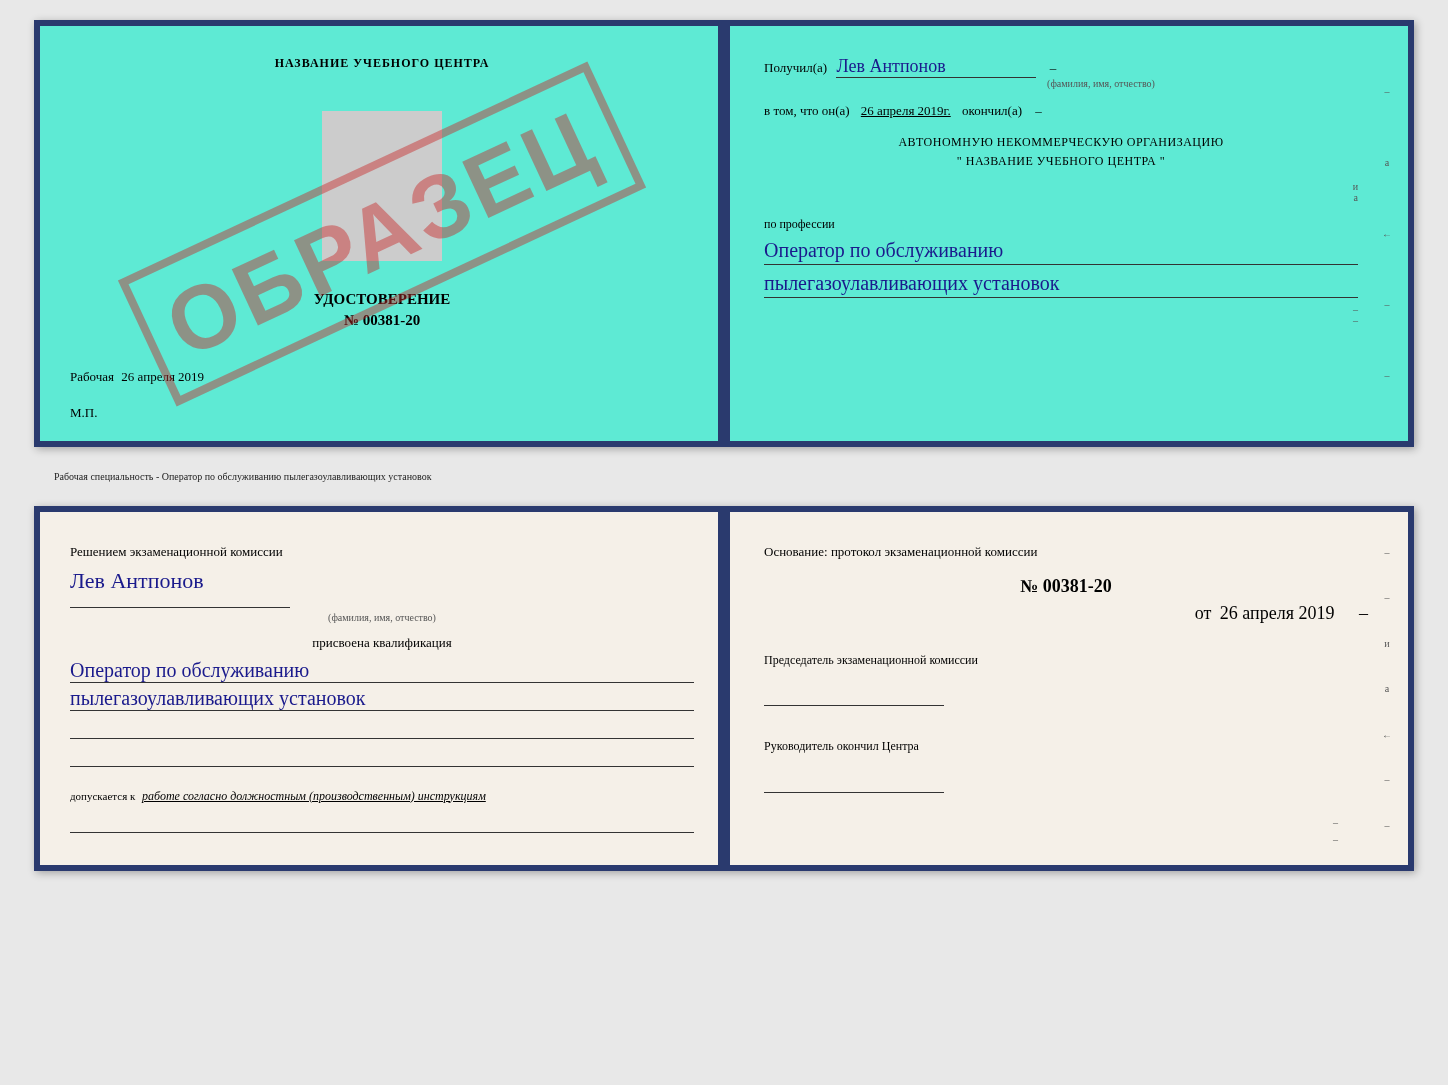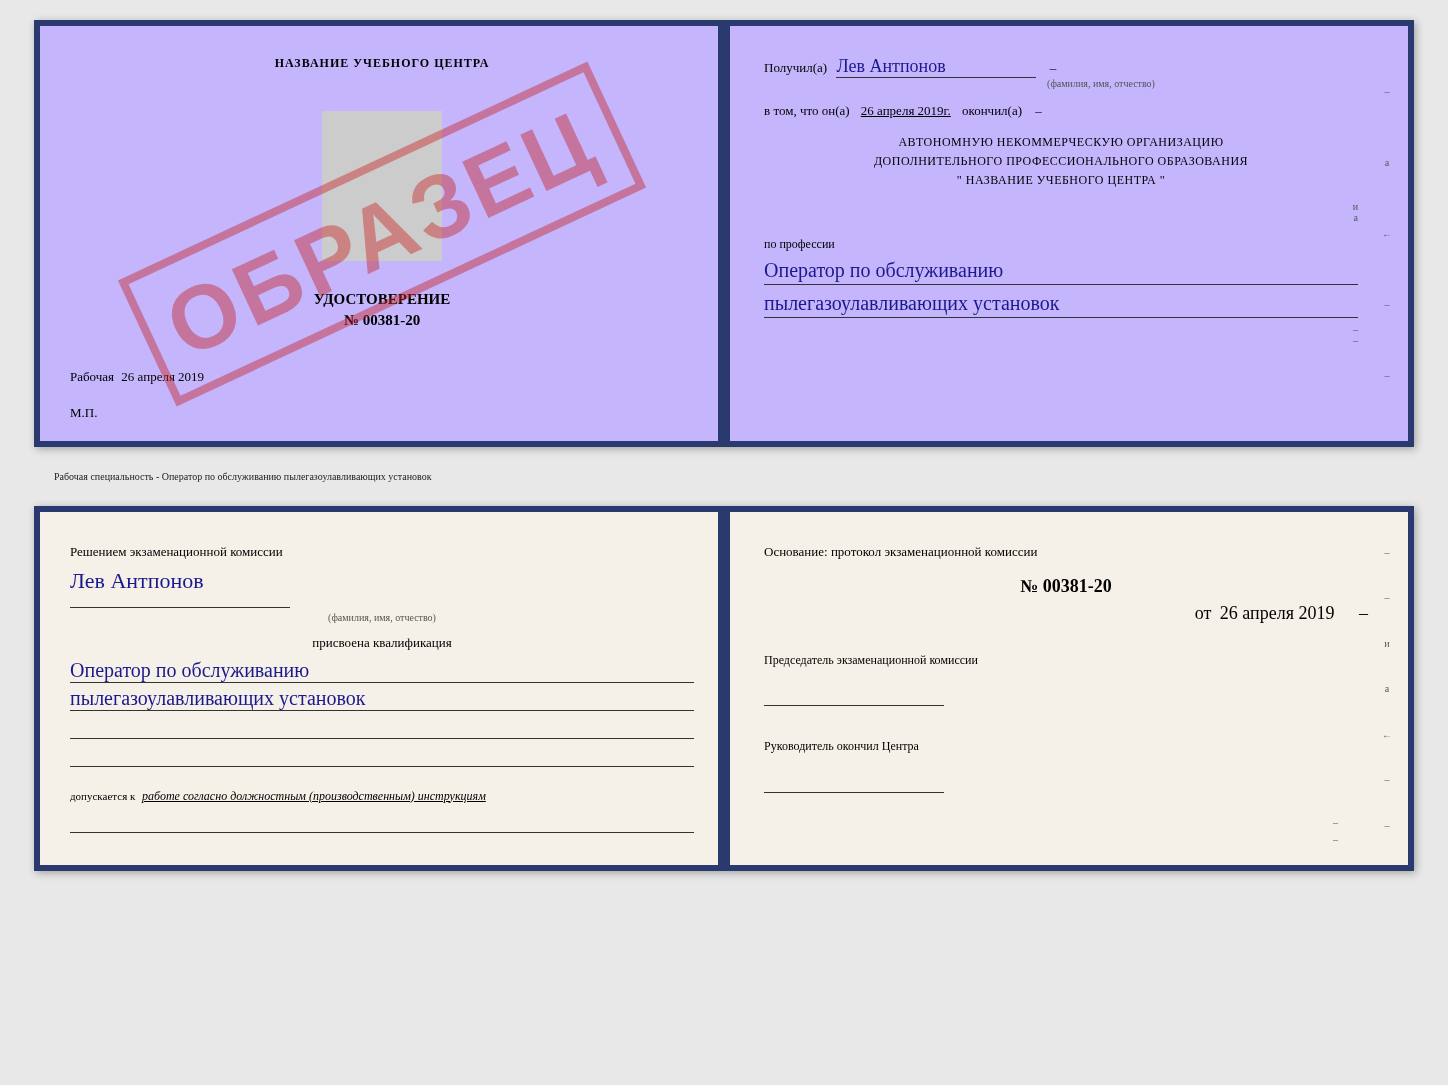--- a/index.html
+++ b/index.html
@@ -10,21 +10,21 @@
       min-height: 1085px;
       display: flex;
       flex-direction: column;
       align-items: center;
       padding: 20px;
       gap: 16px;
     }
 
     .document-page {
       width: 1380px;
-      background: #c4b5fd;
+      background: #5eead4;
       border: 6px solid #2a3a6e;
       display: grid;
       grid-template-columns: 1fr 1fr;
       position: relative;
       box-shadow: 2px 2px 8px rgba(0,0,0,0.3);
     }
 
     .doc-spine {
       position: absolute;
       left: 50%;
@@ -299,21 +299,20 @@
 
     <div class="right-field" style="margin-top:12px;">
       <span>в том, что он(а)</span>
       <span style="margin-left:8px; text-decoration:underline;">26 апреля 2019г.</span>
       <span style="margin-left:8px;">окончил(а)</span>
       <span style="margin-left:10px;">–</span>
     </div>
 
     <div class="block-title" style="margin-top:14px;">
       <div>АВТОНОМНУЮ НЕКОММЕРЧЕСКУЮ ОРГАНИЗАЦИЮ</div>
-      <div>ДОПОЛНИТЕЛЬНОГО ПРОФЕССИОНАЛЬНОГО ОБРАЗОВАНИЯ</div>
       <div>"  НАЗВАНИЕ УЧЕБНОГО ЦЕНТРА  "</div>
     </div>
 
     <div style="display:flex; justify-content:flex-end; font-size:10px; margin-top:2px; color:#555;">
       <span>и</span>
     </div>
     <div style="display:flex; justify-content:flex-end; font-size:10px; color:#555;">
       <span>а</span>
     </div>
 

